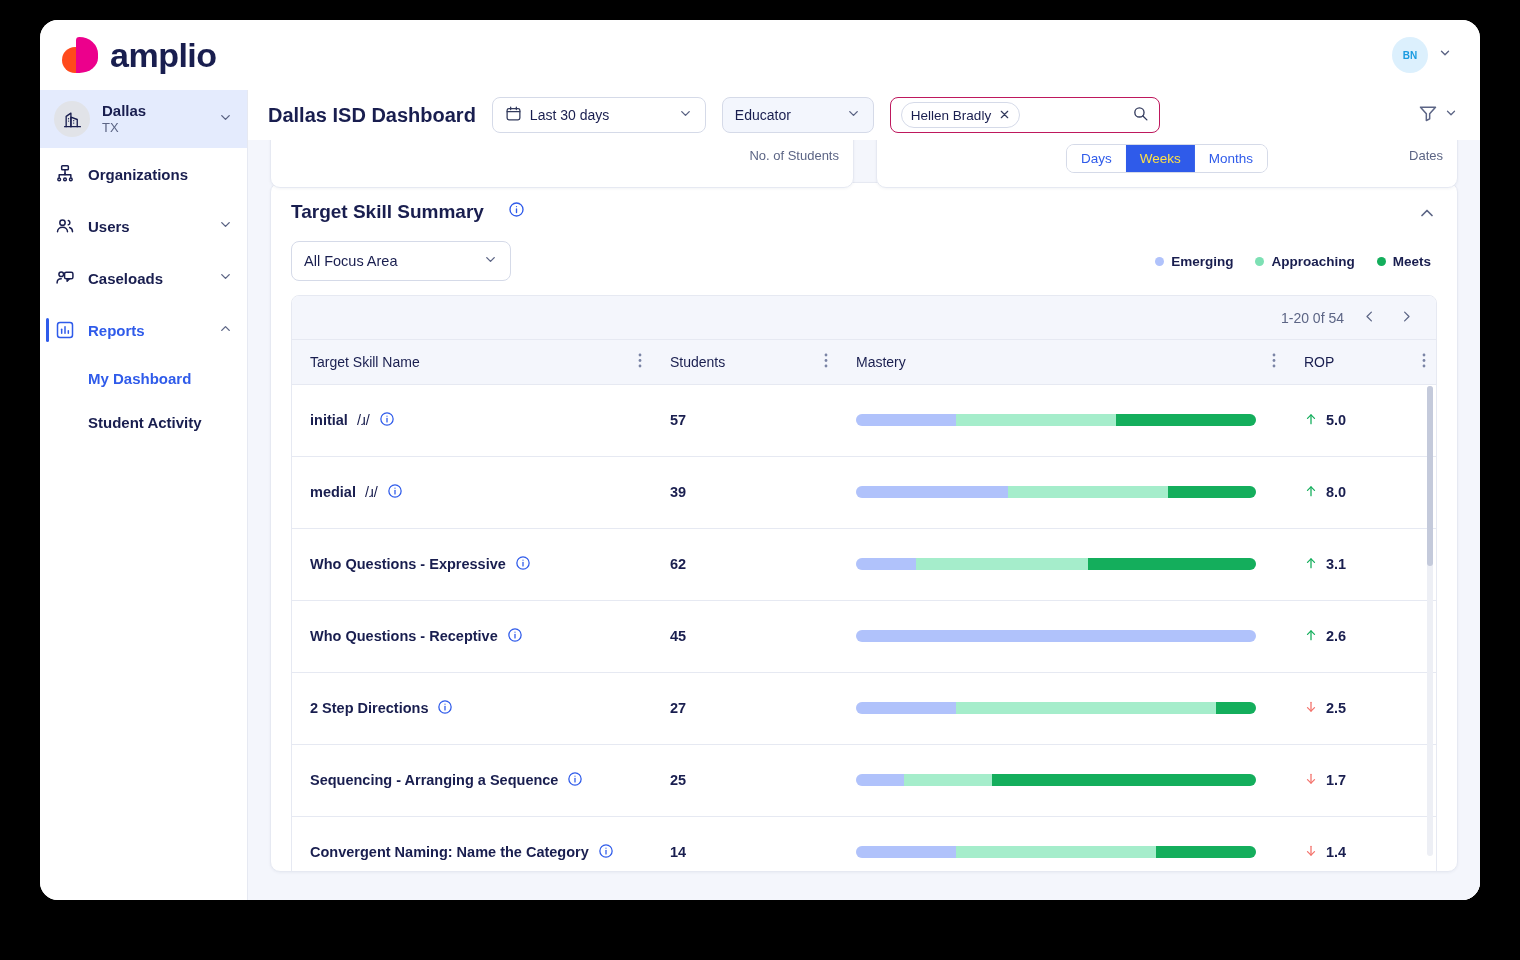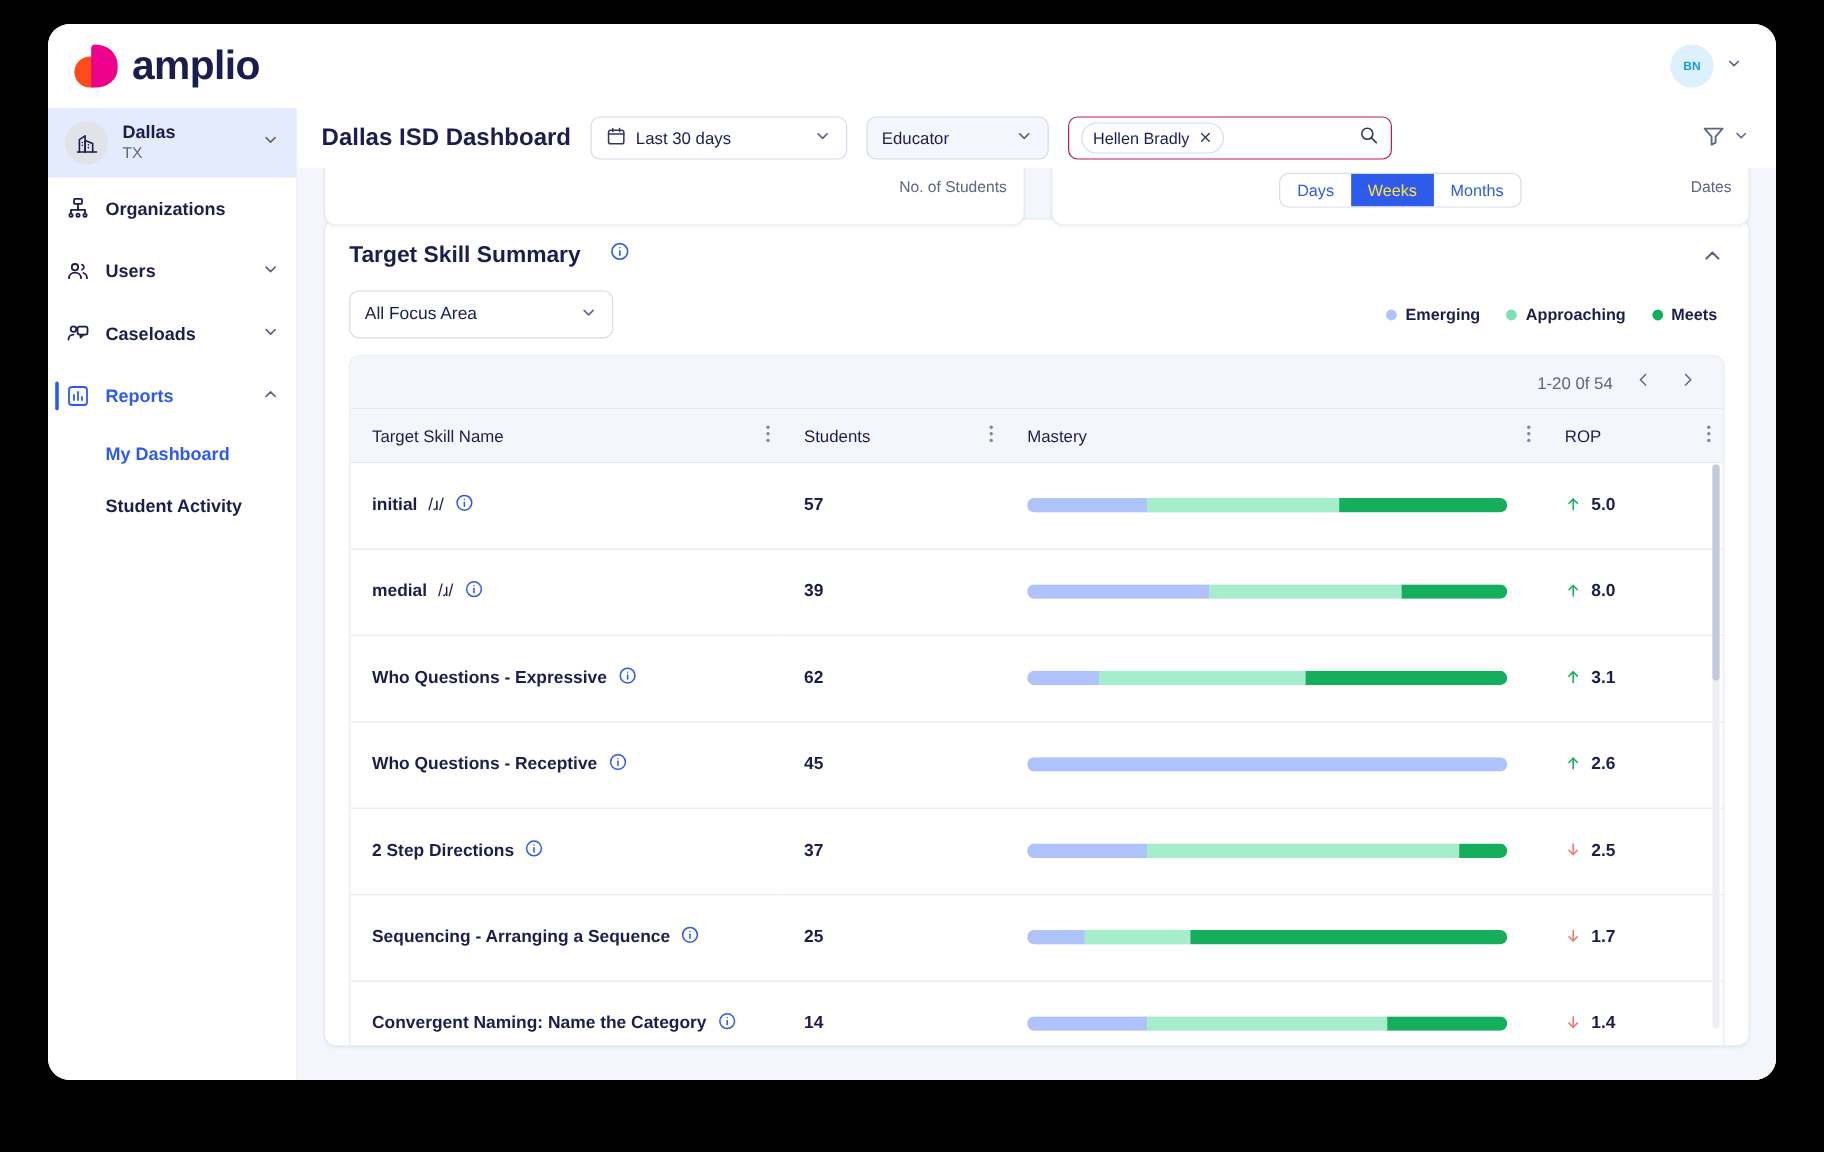--- a/index.html
+++ b/index.html
@@ -685,21 +685,21 @@
       <div class="skill-cell">
         <span>2 Step Directions</span>
 
         <span class="info-ico"><svg width="16" height="16" viewBox="0 0 24 24" fill="none" stroke="currentColor" stroke-width="1.9" stroke-linecap="round">
                             <circle cx="12" cy="12" r="9.2"></circle>
                             <path d="M12 11.2v5.2"></path>
                             <circle cx="12" cy="7.8" r="0.9" fill="currentColor" stroke="none"></circle>
                           </svg></span>
       </div>
     </td>
-    <td class="students-cell">37</td>
+    <td class="students-cell">27</td>
     <td>
       <div class="bar">
                         <span style="width:25%;background:#B0C2FB"></span>
                         <span style="width:65%;background:#A5EDCB"></span>
                         <span style="width:10%;background:#14AE5C"></span>
                       </div>
     </td>
     <td>
       <div class="rop-cell">
         <span class="arrow-down"><svg width="14" height="16" viewBox="0 0 24 24" fill="none" stroke="currentColor" stroke-width="2.2" stroke-linecap="round" stroke-linejoin="round">

